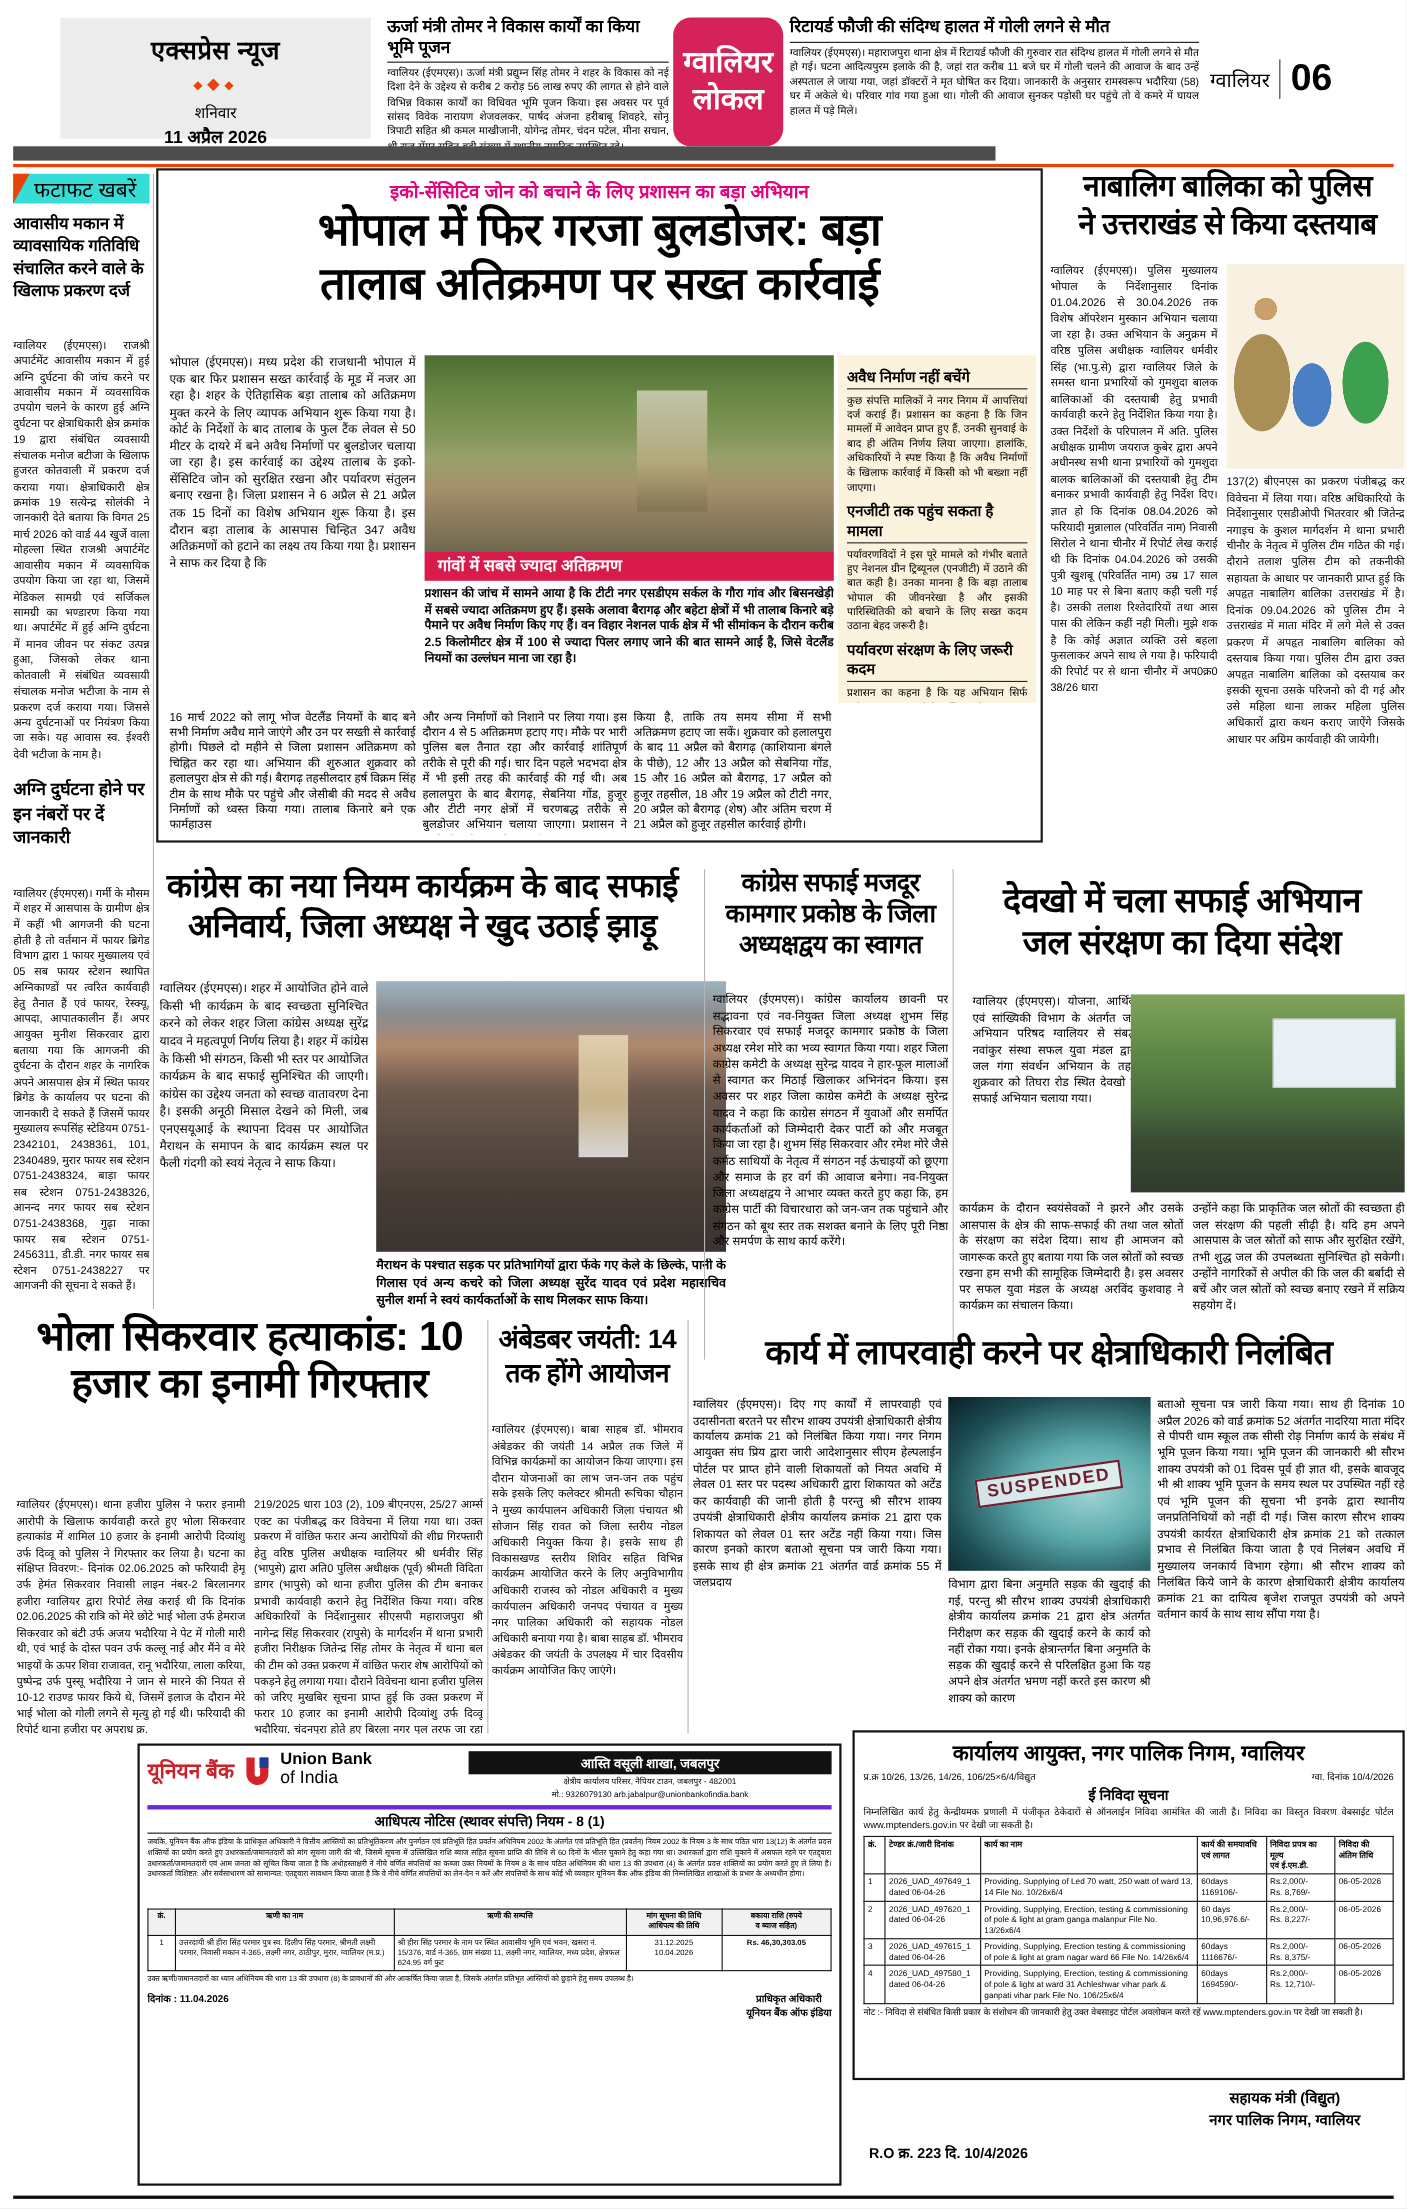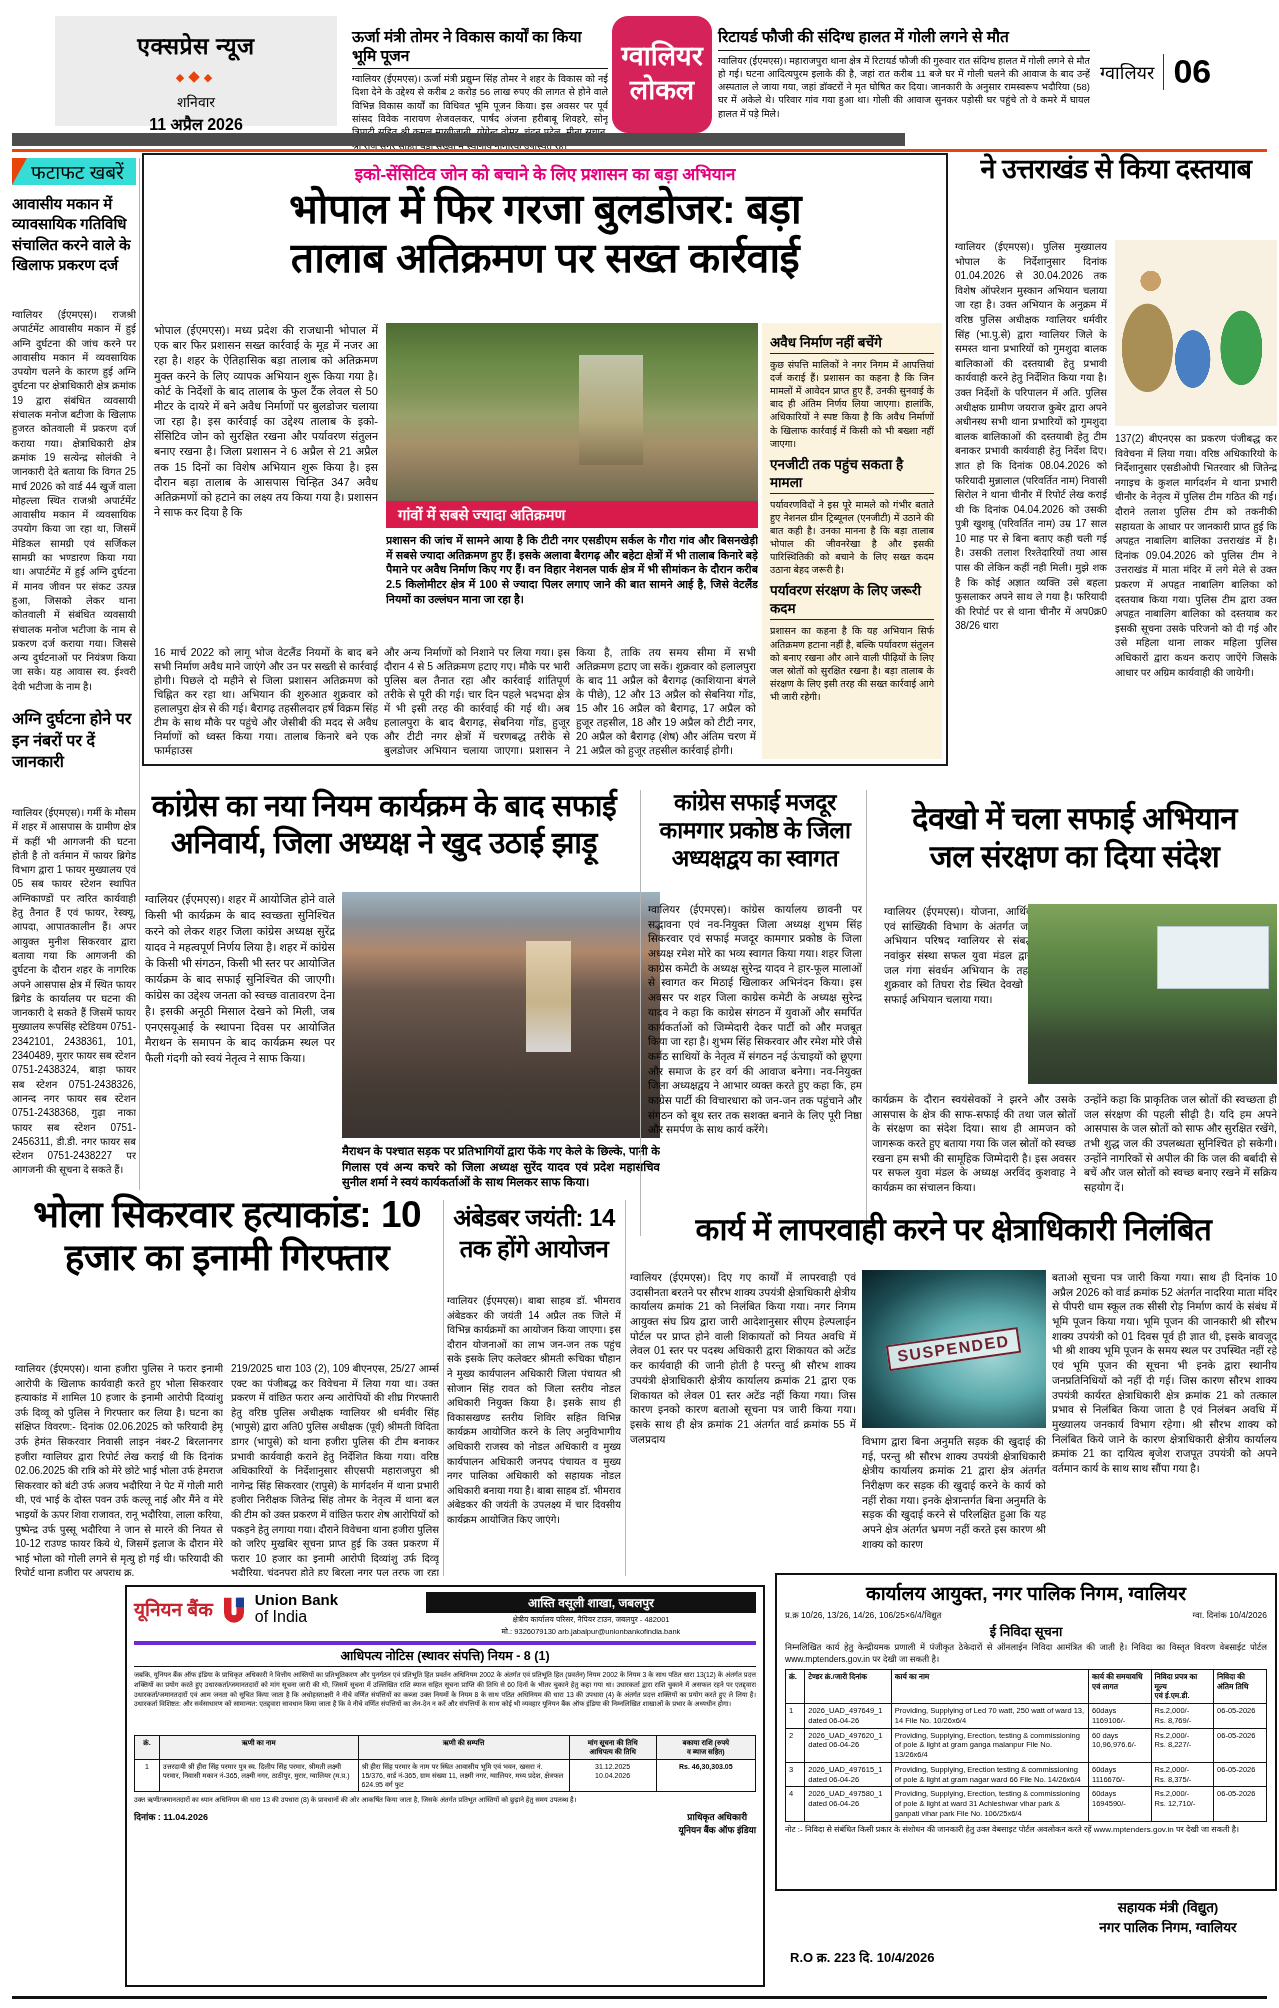--- a/index.html
+++ b/index.html
@@ -12,21 +12,21 @@
   .b { font-weight:bold; }
   .pre { white-space:pre-line; }
 
   
   .masthead-box { left:55px; top:16px; width:282px; height:110px; background:#ececec; text-align:center; padding-top:13px; }
   .masthead-box .paper { font-size:23px; font-weight:bold; letter-spacing:.5px; }
   .masthead-box .dia { color:#e8440a; font-size:11px; letter-spacing:4px; margin-top:6px; }
   .masthead-box .dia .big { font-size:15px; }
   .masthead-box .day { font-size:14px; margin-top:7px; }
   .masthead-box .date { font-size:16px; font-weight:bold; margin-top:2px; }
-  .topstory { top:28px; height:124px; }
+  .topstory { top:16px; height:124px; }
   .topstory .hd { font-size:15.5px; font-weight:bold; line-height:1.2; border-bottom:1.5px solid #111; padding-bottom:3px; margin-bottom:3px; }
   .topstory .bd { font-size:9.5px; line-height:1.4; text-align:justify; overflow:hidden; height:92px; }
   .logo-box { left:612px; top:16px; width:100px; height:117px; background:#d6225a; border-radius:16px; color:#fff; text-align:center; padding-top:24px; font-weight:bold; font-size:27px; line-height:1.25; }
   .page-marker { left:1100px; top:52px; width:175px; display:flex; align-items:center; gap:9px; }
   .page-marker .sec { font-size:18px; }
   .page-marker .dv { width:1px; height:36px; background:#333; }
   .page-marker .num { font-size:34px; font-weight:bold; }
   .dark-bar { left:12px; top:133px; width:893px; height:13px; background:#4d4d4d; }
   .red-line { left:12px; top:149px; width:1255px; height:3px; background:#e8440a; }
 
@@ -41,21 +41,21 @@
   .lead-wrap { left:142px; top:153px; width:806px; height:613px; border:2px solid #1a1a1a; }
   .lead-kicker { top:7px; left:0; width:100%; font-size:17px; font-weight:bold; color:#e6007d; }
   .lead-head { top:30px; left:0; width:100%; font-size:41px; font-weight:bold; line-height:1.2; letter-spacing:-.5px; }
   .lead-col { font-size:11px; line-height:1.38; }
   .lead-col.sm { font-size:10.5px; line-height:1.34; }
   .lead-photo { left:242px; top:168px; width:372px; height:178px;
      background:linear-gradient(180deg,#4e6b33 0%,#6b8a46 22%,#7e9355 38%,#98a06b 52%,#a5906a 68%,#8f7d5e 82%,#6f6a4f 100%); }
   .lead-photo:after { content:""; position:absolute; left:52%; top:18%; width:17%; height:62%; background:linear-gradient(180deg,#d8d3c2,#b8a97e 60%,#7d6f4e); opacity:.8; }
   .lead-capbar { left:242px; top:346px; width:372px; height:27px; background:#d81b4a; color:#fff; font-weight:bold; font-size:15px; line-height:27px; padding-left:12px; }
   .lead-captext { left:242px; top:378px; width:372px; height:106px; font-size:11px; font-weight:600; line-height:1.33; }
-  .lead-box { left:618px; top:168px; width:180px; height:436px; background:#fbf3dd; padding:5px 8px; overflow:hidden; }
+  .lead-box { left:618px; top:168px; width:180px; height:316px; background:#fbf3dd; padding:5px 8px; overflow:hidden; }
   .lead-box .bh { font-size:13.5px; font-weight:bold; border-bottom:1px solid #222; padding-bottom:2px; margin:5px 0 4px; }
   .lead-box .bb { font-size:9.5px; line-height:1.38; text-align:justify; }
 
   
   .resc-h { left:955px; top:152px; width:322px; font-size:27px; font-weight:bold; line-height:1.3; letter-spacing:-.5px; }
   .resc-img { left:1115px; top:240px; width:162px; height:186px; background:
      radial-gradient(55px 95px at 20% 58%, #a98f55 0 46%, transparent 47%),
      radial-gradient(45px 80px at 78% 58%, #3da04f 0 46%, transparent 47%),
      radial-gradient(38px 62px at 48% 64%, #4b7fc4 0 46%, transparent 47%),
      radial-gradient(22px 22px at 22% 22%, #c9a06a 0 46%, transparent 47%),
@@ -175,20 +175,21 @@
       <div class="bh">अवैध निर्माण नहीं बचेंगे</div>
       <div class="bb">कुछ संपत्ति मालिकों ने नगर निगम में आपत्तियां दर्ज कराई हैं। प्रशासन का कहना है कि जिन मामलों में आवेदन प्राप्त हुए हैं, उनकी सुनवाई के बाद ही अंतिम निर्णय लिया जाएगा। हालांकि, अधिकारियों ने स्पष्ट किया है कि अवैध निर्माणों के खिलाफ कार्रवाई में किसी को भी बख्शा नहीं जाएगा।</div>
       <div class="bh">एनजीटी तक पहुंच सकता है मामला</div>
       <div class="bb">पर्यावरणविदों ने इस पूरे मामले को गंभीर बताते हुए नेशनल ग्रीन ट्रिब्यूनल (एनजीटी) में उठाने की बात कही है। उनका मानना है कि बड़ा तालाब भोपाल की जीवनरेखा है और इसकी पारिस्थितिकी को बचाने के लिए सख्त कदम उठाना बेहद जरूरी है।</div>
       <div class="bh">पर्यावरण संरक्षण के लिए जरूरी कदम</div>
       <div class="bb">प्रशासन का कहना है कि यह अभियान सिर्फ अतिक्रमण हटाना नहीं है, बल्कि पर्यावरण संतुलन को बनाए रखना और आने वाली पीढ़ियों के लिए जल स्रोतों को सुरक्षित रखना है। बड़ा तालाब के संरक्षण के लिए इसी तरह की सख्त कार्रवाई आगे भी जारी रहेगी।</div>
     </div>
   </div>
 
   <div class="abs resc-h ctr">
+    <div>नाबालिग बालिका को पुलिस</div>
     <div>ने उत्तराखंड से किया दस्तयाब</div>
   </div>
   <div class="abs col10 jus" style="left:955px;top:240px;width:152px;height:570px;">ग्वालियर (ईएमएस)। पुलिस मुख्यालय भोपाल के निर्देशानुसार दिनांक 01.04.2026 से 30.04.2026 तक विशेष ऑपरेशन मुस्कान अभियान चलाया जा रहा है। उक्त अभियान के अनुक्रम में वरिष्ठ पुलिस अधीक्षक ग्वालियर धर्मवीर सिंह (भा.पु.से) द्वारा ग्वालियर जिले के समस्त थाना प्रभारियों को गुमशुदा बालक बालिकाओं की दस्तयाबी हेतु प्रभावी कार्यवाही करने हेतु निर्देशित किया गया है। उक्त निर्देशों के परिपालन में अति. पुलिस अधीक्षक ग्रामीण जयराज कुबेर द्वारा अपने अधीनस्थ सभी थाना प्रभारियों को गुमशुदा बालक बालिकाओं की दस्तयाबी हेतु टीम बनाकर प्रभावी कार्यवाही हेतु निर्देश दिए। ज्ञात हो कि दिनांक 08.04.2026 को फरियादी मुन्नालाल (परिवर्तित नाम) निवासी सिरोल ने थाना चीनौर में रिपोर्ट लेख कराई थी कि दिनांक 04.04.2026 को उसकी पुत्री खुशबू (परिवर्तित नाम) उम्र 17 साल 10 माह पर से बिना बताए कही चली गई है। उसकी तलाश रिश्तेदारियों तथा आस पास की लेकिन कहीं नही मिली। मुझे शक है कि कोई अज्ञात व्यक्ति उसे बहला फुसलाकर अपने साथ ले गया है। फरियादी की रिपोर्ट पर से थाना चीनौर में अप0क्र0 38/26 धारा</div>
   <div class="abs resc-img"></div>
   <div class="abs col10 jus" style="left:1115px;top:432px;width:162px;height:378px;">137(2) बीएनएस का प्रकरण पंजीबद्ध कर विवेचना में लिया गया। वरिष्ठ अधिकारियो के निर्देशानुसार एसडीओपी भितरवार श्री जितेन्द्र नगाइच के कुशल मार्गदर्शन मे थाना प्रभारी चीनौर के नेतृत्व में पुलिस टीम गठित की गई। दौराने तलाश पुलिस टीम को तकनीकी सहायता के आधार पर जानकारी प्राप्त हुई कि अपहृत नाबालिग बालिका उत्तराखंड में है। दिनांक 09.04.2026 को पुलिस टीम ने उत्तराखंड में माता मंदिर में लगे मेले से उक्त प्रकरण में अपहृत नाबालिग बालिका को दस्तयाब किया गया। पुलिस टीम द्वारा उक्त अपहृत नाबालिग बालिका को दस्तयाब कर इसकी सूचना उसके परिजनो को दी गई और उसे महिला थाना लाकर महिला पुलिस अधिकारों द्वारा कथन कराए जाऐंगे जिसके आधार पर अग्रिम कार्यवाही की जायेगी।</div>
 
   <div class="abs mid-h ctr" style="left:145px;top:788px;width:478px;font-size:30px;">
     <div>कांग्रेस का नया नियम कार्यक्रम के बाद सफाई</div>
     <div>अनिवार्य, जिला अध्यक्ष ने खुद उठाई झाड़ू</div>
   </div>

